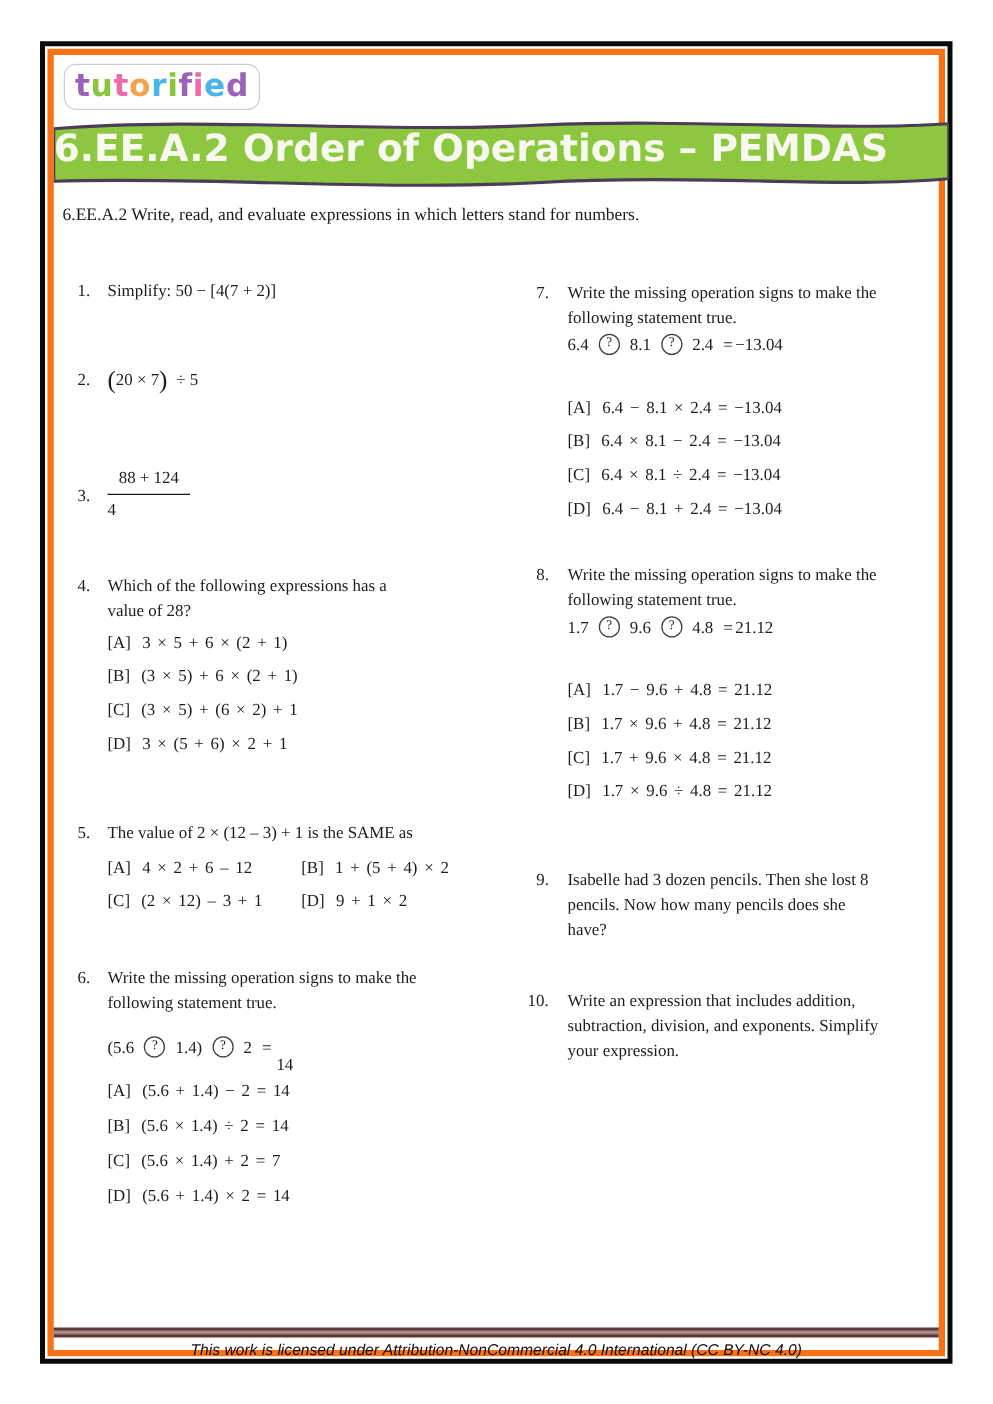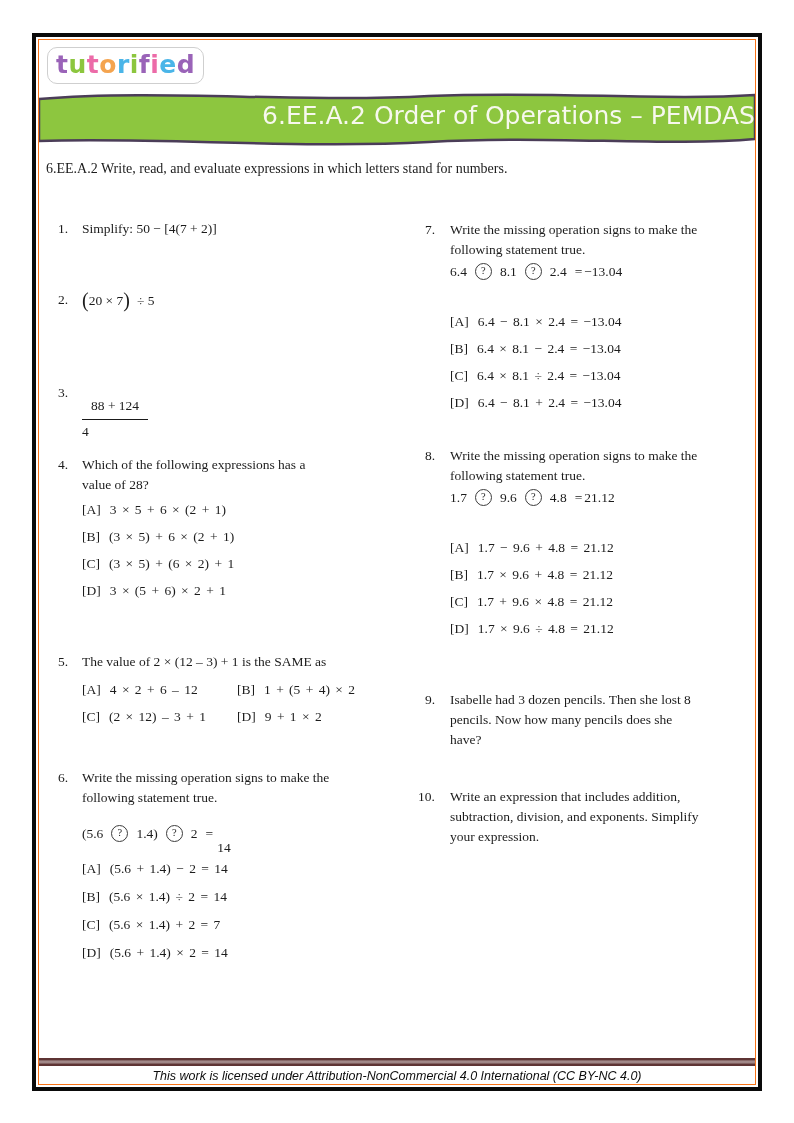--- a/index.html
+++ b/index.html
@@ -6,52 +6,52 @@
   body{
     width:794px;height:1123px;position:relative;background:#ffffff;
     font-family:"Liberation Serif",serif;color:#1c1c1c;
   }
   .page{
     position:absolute;left:32px;top:33px;width:730px;height:1058px;
     border:4px solid #0a0a0a;box-sizing:border-box;padding:2px;background:#fff;
   }
   .inner{
     position:relative;width:100%;height:100%;
-    border:1px solid #f97316;box-sizing:border-box;background:#fff;
+    border:5px solid #f97316;box-sizing:border-box;background:#fff;
   }
   
   .logo{
     position:absolute;left:8px;top:7px;
     border:1.5px solid #cfcfcf;border-radius:10px;padding:2px 8px 4px 8px;
     font-family:"DejaVu Sans",sans-serif;font-weight:bold;font-size:25px;letter-spacing:.5px;
     background:#fff;
   }
   
   .banner{position:absolute;left:0;top:47px;width:716px;height:62px;}
   .banner svg{position:absolute;left:0;top:0;width:716px;height:62px;}
   .banner-title{
-    position:absolute;left:0;right:0;top:12px;text-align:right;
-    font-family:"DejaVu Sans",sans-serif;font-size:25px;line-height:34px;
+    position:absolute;left:0;right:0;top:12px;text-align:left;
+    font-family:"DejaVu Sans",sans-serif;font-size:30px;line-height:34px;font-weight:bold;
   }
   .standard{position:absolute;left:7px;top:121px;font-size:14px;}
   
   .q{position:absolute;font-size:13.5px;line-height:20px;white-space:nowrap;}
   .qnum{position:absolute;left:-24px;top:0;}
   .q-right .qnum{left:-25px;}
   .qnum-wide{left:-32px !important;}
   .opt{position:absolute;display:flex;gap:9px;word-spacing:2px;}
   .stmt{position:absolute;display:flex;align-items:center;gap:8px;}
   .qmark{
     display:inline-flex;width:15px;height:15px;border:1px solid #3c3c3c;border-radius:50%;
     align-items:center;justify-content:center;font-size:10.5px;line-height:1;
     position:relative;top:-1px;flex:0 0 auto;
   }
   .bigparen{font-size:20px;vertical-align:-2px;}
   .gapleft{margin-left:7px;}
-  .fraction{display:inline-block;text-align:left;vertical-align:middle;margin-top:28px;}
+  .fraction{display:inline-block;text-align:left;vertical-align:middle;}
   .frac-num{display:block;padding:0 9px 3px 9px;border-bottom:1.6px solid #1a1a1a;}
   .frac-den{display:block;padding-top:2px;}
   
   .footer-bar{position:absolute;left:0;top:1018px;width:100%;height:8px;}
   .footer-bar::after{
     content:"";position:absolute;left:0;right:0;top:2px;bottom:2px;
     background:linear-gradient(to bottom,rgba(255,255,255,.18),rgba(255,255,255,.5),rgba(255,255,255,.12));
   }
   .license{
     position:absolute;left:0;top:1029px;width:100%;text-align:center;

